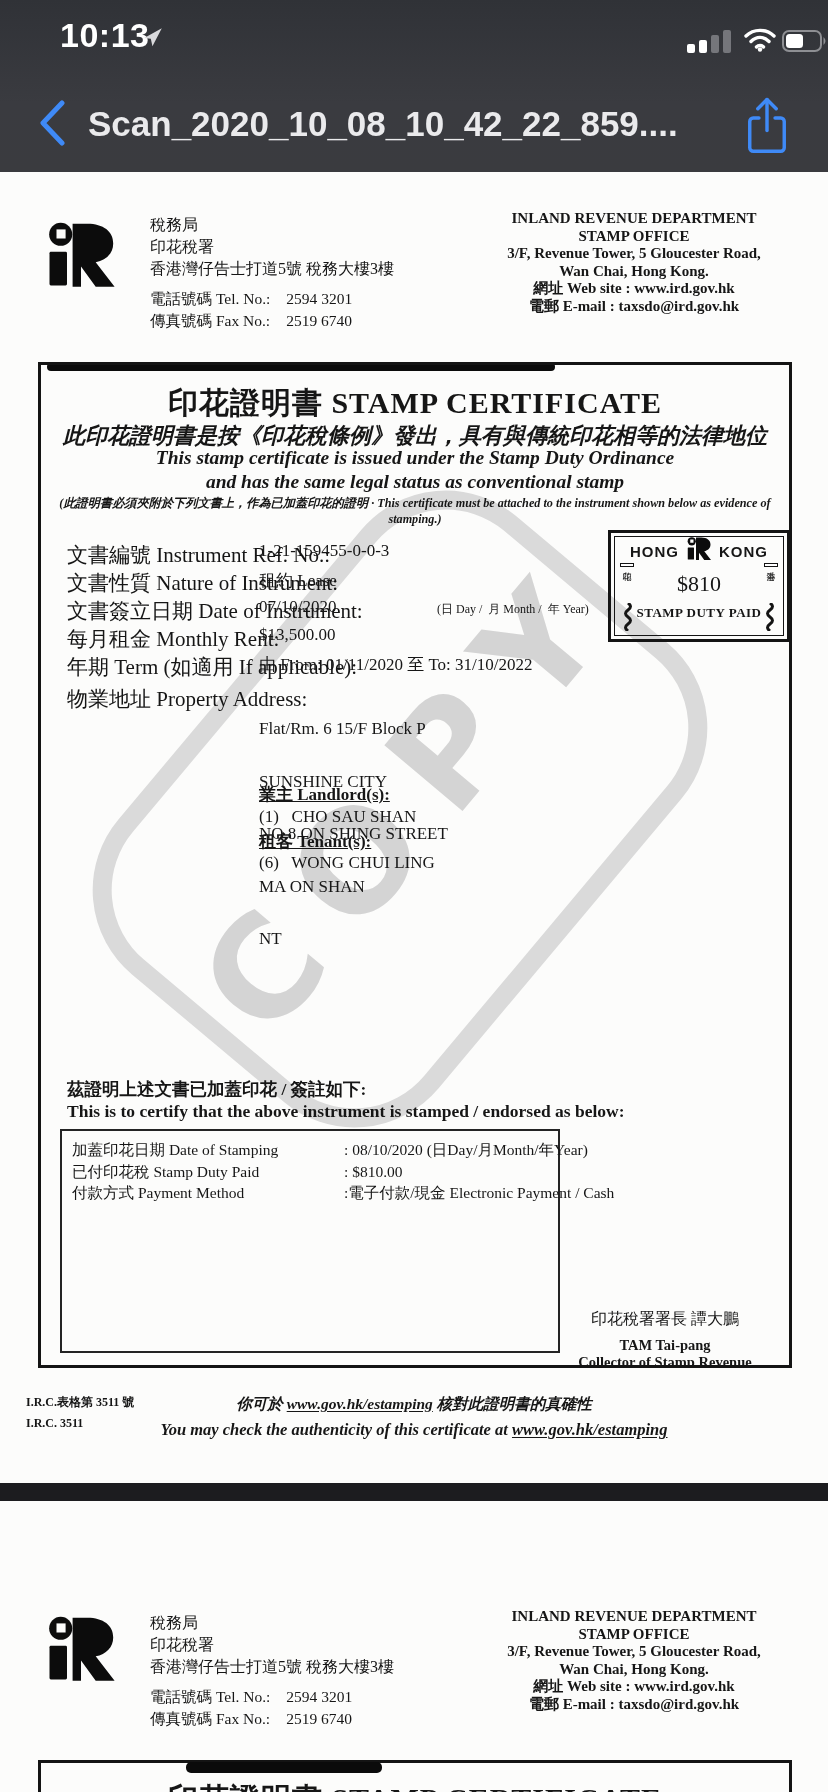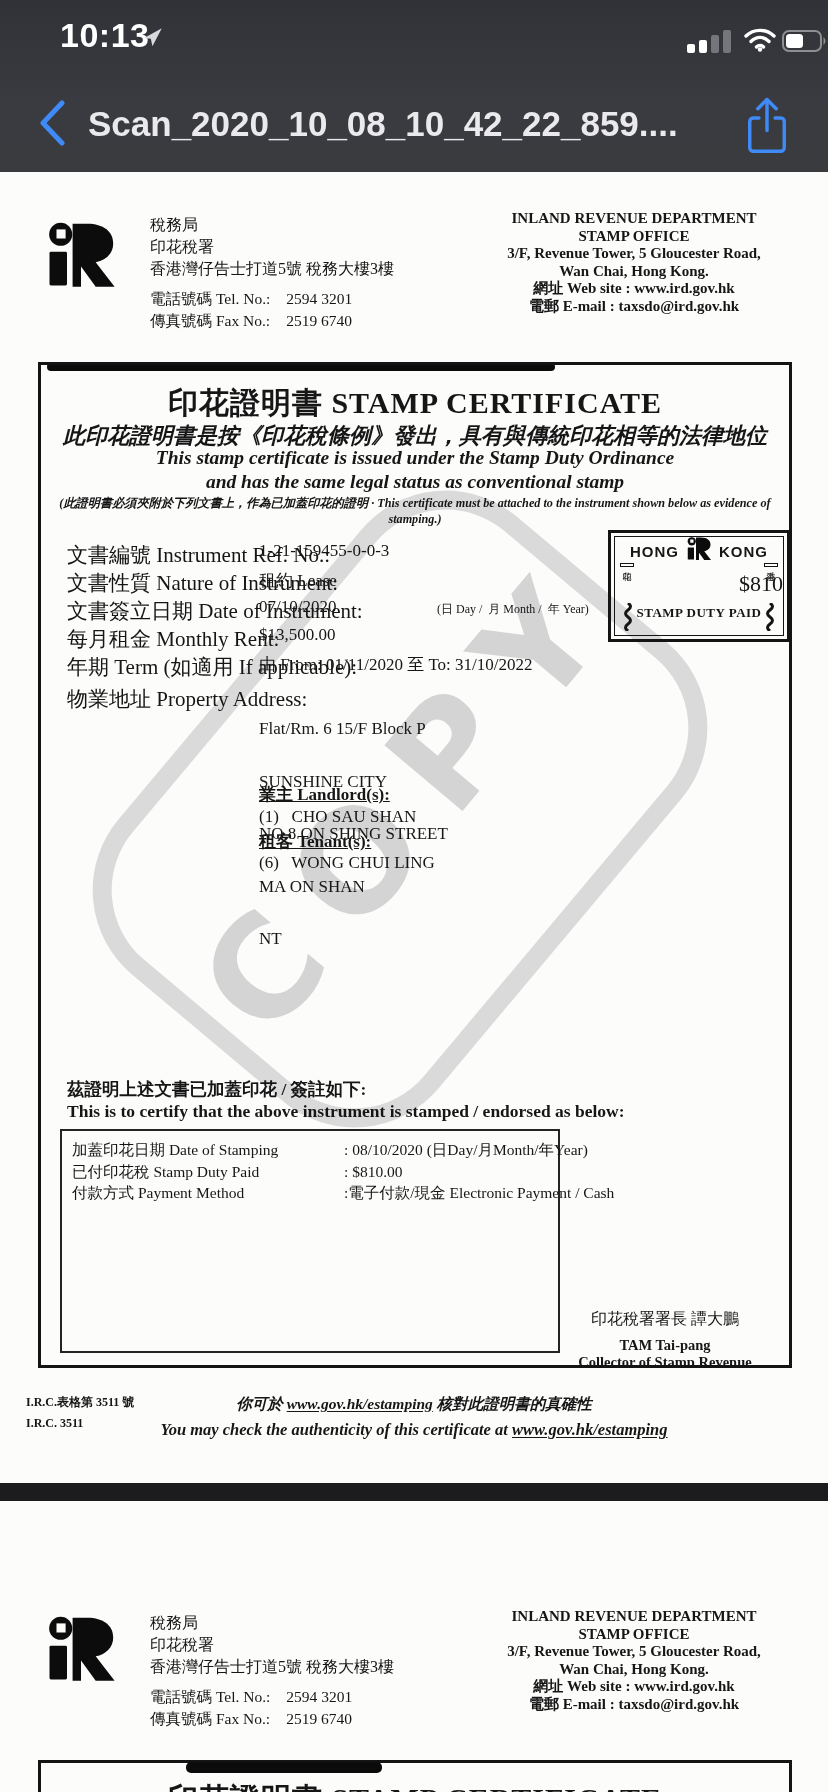--- a/index.html
+++ b/index.html
@@ -30,21 +30,21 @@
   .fieldlabel{position:absolute;left:26px;font-size:21px;white-space:pre;text-align:center;}
   .fieldvalue{position:absolute;left:218px;font-size:17px;white-space:pre;}
   .small-note{font-size:12px;white-space:pre;}
   .uhead{font-weight:bold;text-decoration:underline;}
   
   .stampbox{position:absolute;left:567px;top:165px;width:182px;height:112px;
             border:3px solid #141414;padding:3px;box-sizing:border-box;}
   .stampin{position:relative;width:100%;height:100%;border:1.5px solid #141414;box-sizing:border-box;}
   .hongkong{position:absolute;top:4px;left:0;width:100%;display:flex;justify-content:center;align-items:center;gap:7px;
             font:bold 15px "Liberation Sans",sans-serif;letter-spacing:1px;}
-  .amount{position:absolute;top:34px;left:0;width:100%;text-align:right;font-size:22px;}
+  .amount{position:absolute;top:34px;left:0;width:100%;text-align:center;font-size:22px;}
   .sdp{position:absolute;top:68px;left:0;width:100%;text-align:center;font-weight:bold;font-size:13px;letter-spacing:.5px;}
   .sidetab{position:absolute;top:26px;border:1.5px solid #141414;padding:1px 1px;
            writing-mode:vertical-rl;font-size:9px;line-height:10px;background:#fff;}
   
   .wm{position:absolute;left:60px;top:235px;width:560px;height:380px;
       border:19px solid #dadada;border-radius:110px;
       transform:rotate(-50deg);display:flex;align-items:center;justify-content:center;
       pointer-events:none;}
   .wm span{font:bold 140px "DejaVu Sans","Liberation Sans",sans-serif;color:#d4d4d4;
            letter-spacing:34px;padding-left:34px;}

